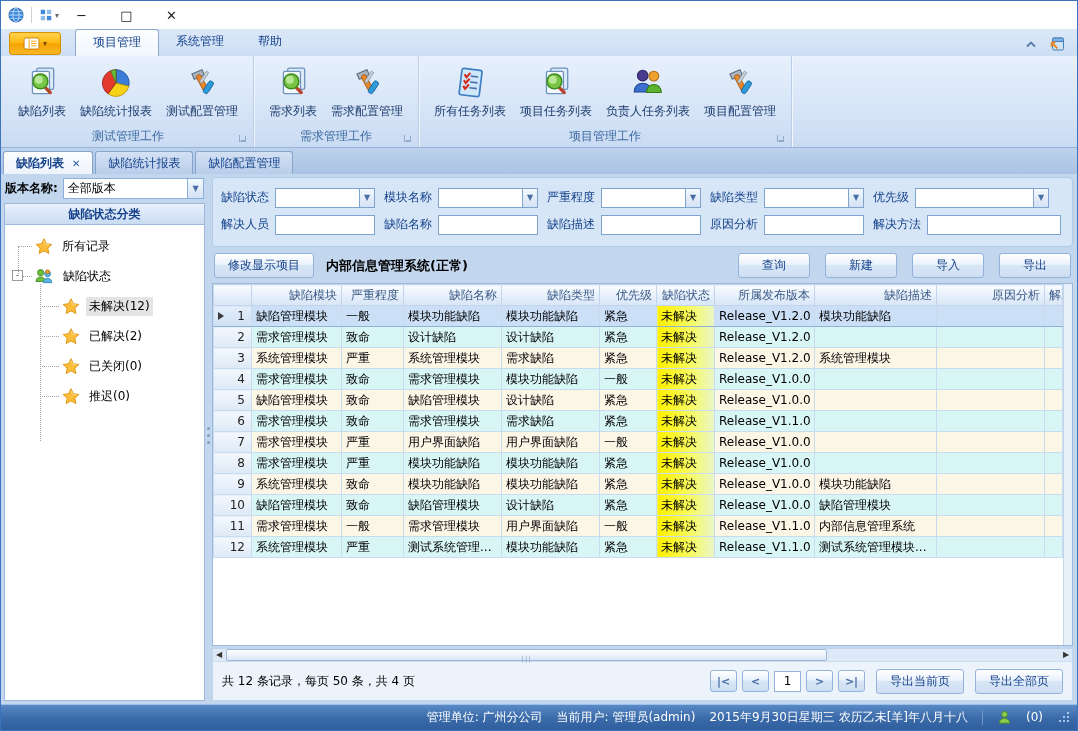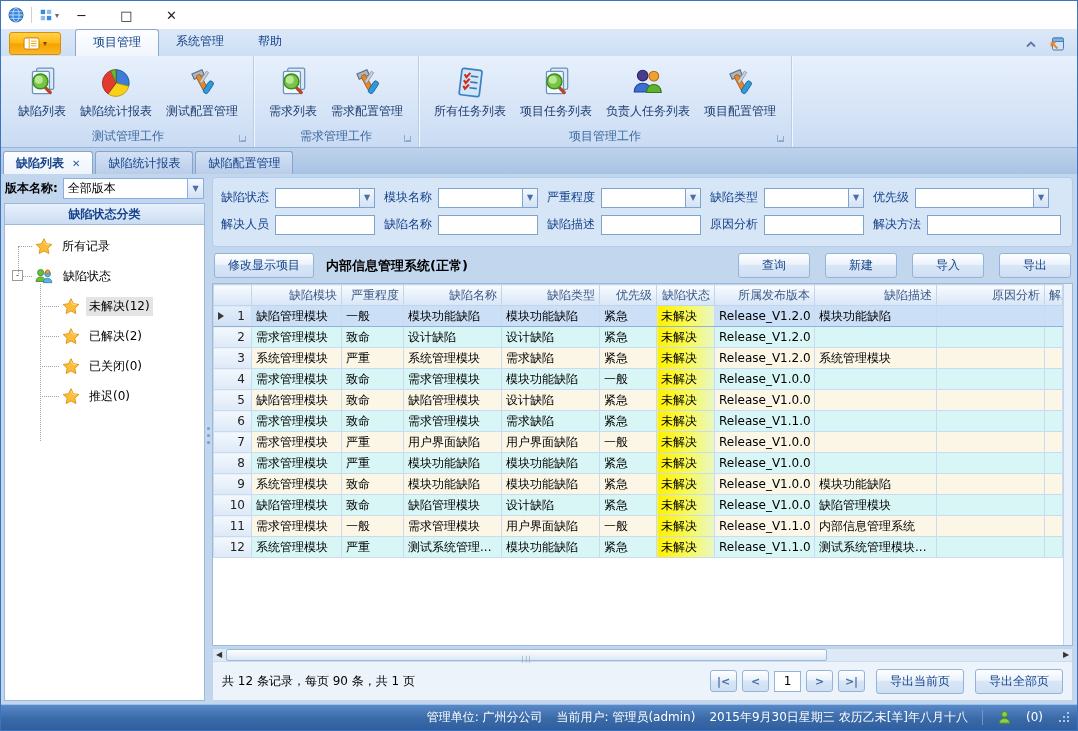--- a/index.html
+++ b/index.html
@@ -691,21 +691,21 @@
         <div class="vscroll"></div>
       </div>
 
       <div class="bottom-panel">
         <div class="hscroll">
           <span class="hs-arrow left">◀</span>
           <div class="hs-thumb"><span class="hs-grip">|||</span></div>
           <span class="hs-arrow right">▶</span>
         </div>
         <div class="pager">
-          <span>共 12 条记录，每页 90 条，共 1 页</span>
+          <span>共 12 条记录，每页 50 条，共 4 页</span>
           <span class="spacer"></span>
           <button class="pg-btn">|&lt;</button>
           <button class="pg-btn">&lt;</button>
           <input class="pg-input" value="1" style="">
           <button class="pg-btn">&gt;</button>
           <button class="pg-btn">&gt;|</button>
           <button class="btn">导出当前页</button>
           <button class="btn">导出全部页</button>
         </div>
       </div>

